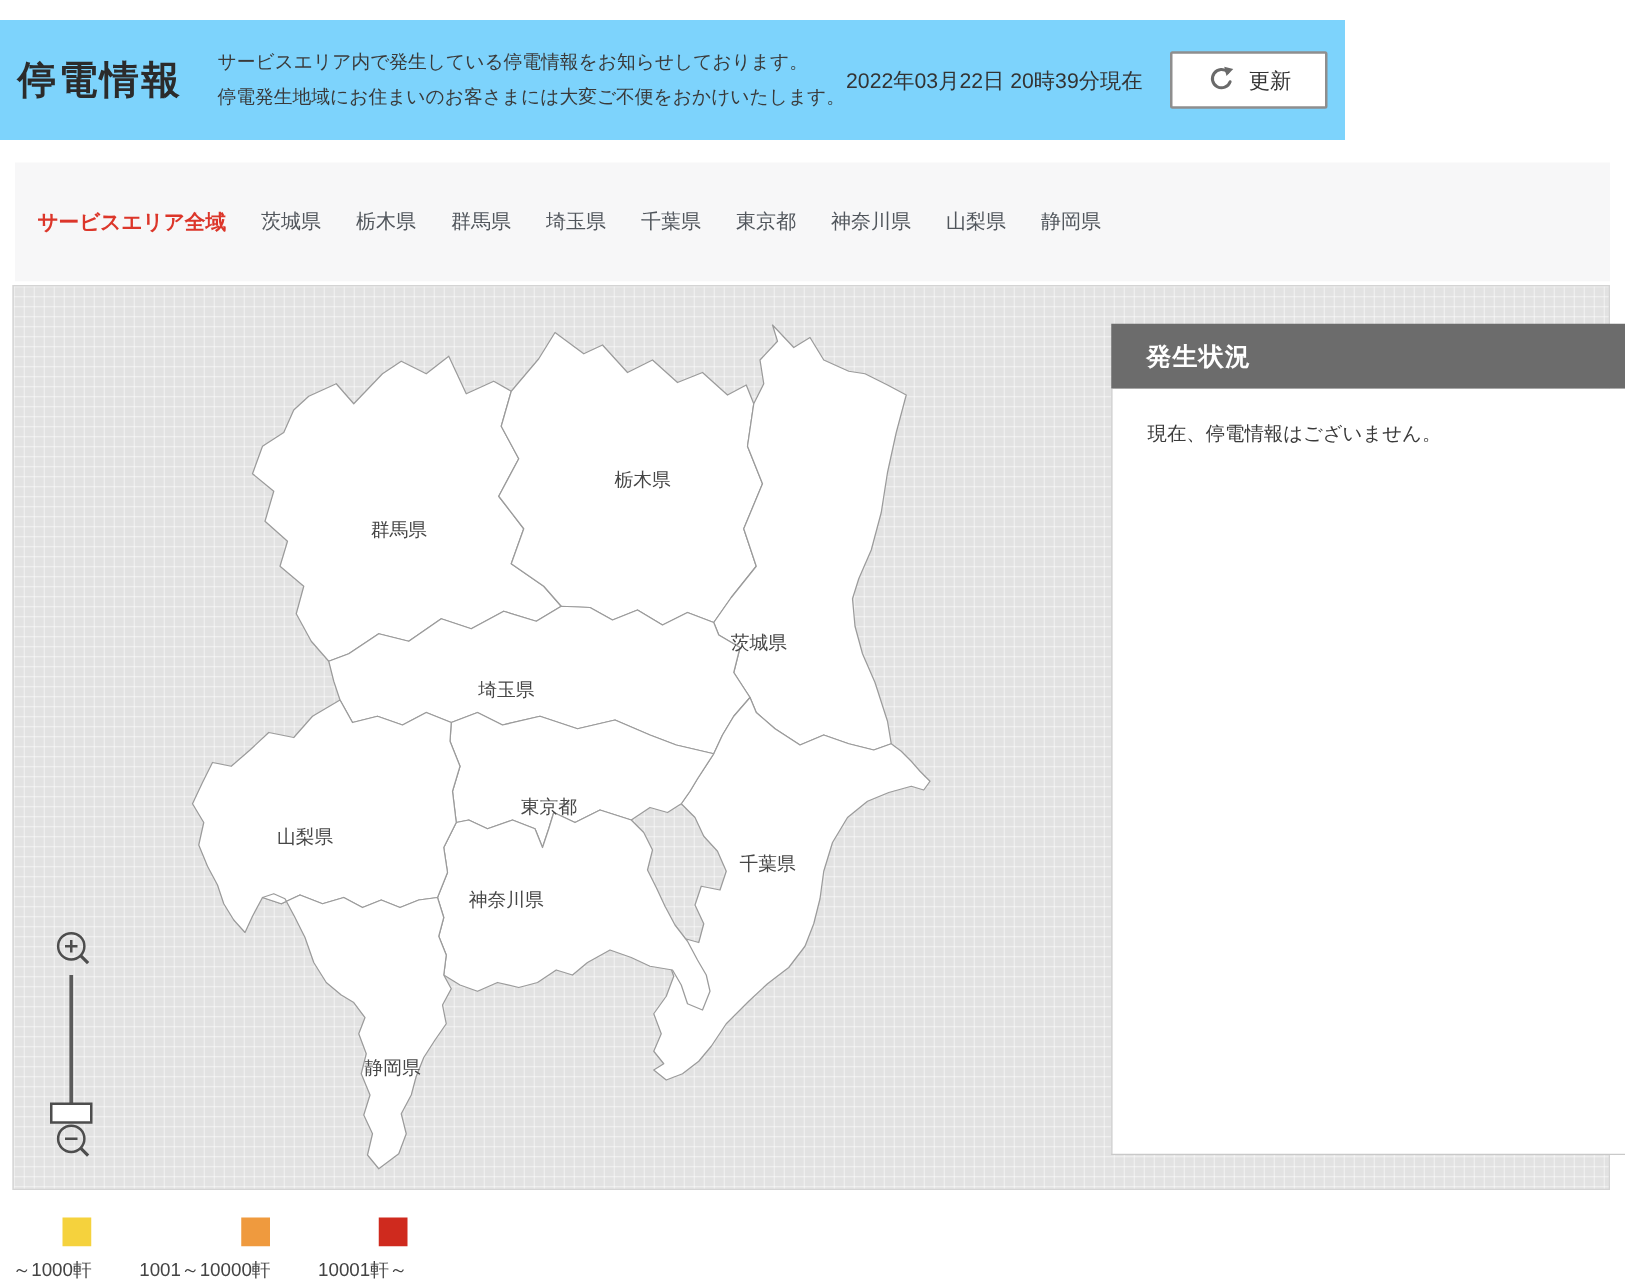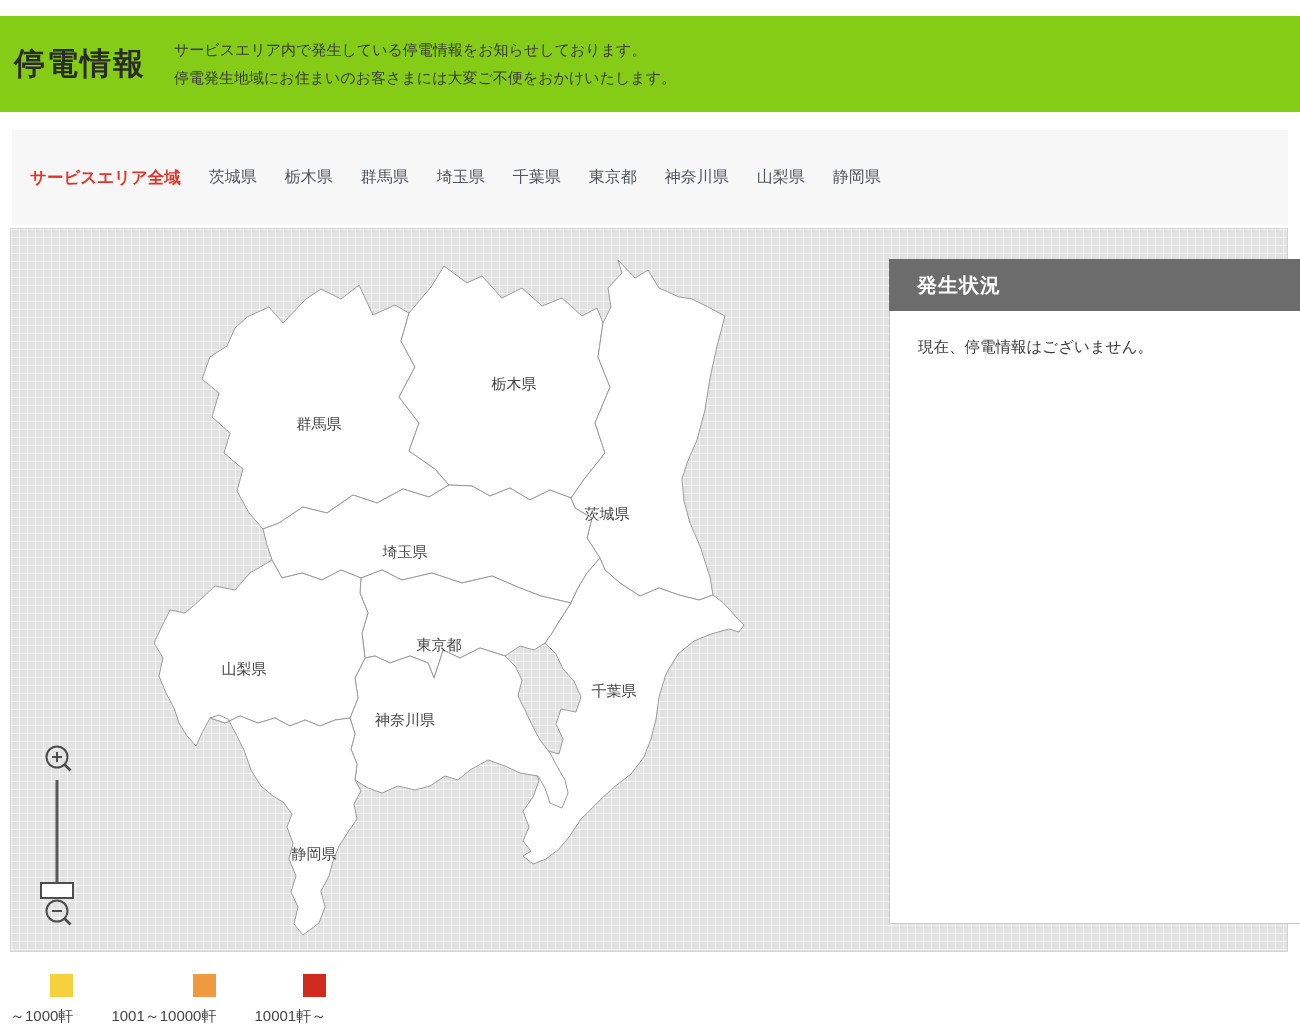--- a/index.html
+++ b/index.html
@@ -1,20 +1,20 @@
 <!DOCTYPE html>
 <html><head>
 <meta charset="utf-8">
 <style>
   html,body{margin:0;padding:0;background:#ffffff;width:1300px;height:1024px;
     font-family:"Liberation Sans","DejaVu Sans",sans-serif;color:#3c3c3c;-webkit-font-smoothing:antialiased;}
   *{box-sizing:border-box;}
 
   
-  .header{position:absolute;left:0;top:16px;width:1300px;height:96px;background:#84cc16;
+  .header{position:absolute;left:0;top:16px;width:1076px;height:96px;background:#7dd3fc;
     display:flex;align-items:center;}
   .header-title{font-size:31px;font-weight:bold;color:#2b2b2b;letter-spacing:2px;
     margin-left:14px;white-space:nowrap;}
   .header-desc{margin-left:28px;font-size:15px;line-height:28px;color:#3a3a3a;white-space:nowrap;}
   .header-right{margin-left:auto;margin-right:14px;display:flex;align-items:center;gap:22px;}
   .header-datetime{font-size:17px;color:#333;white-space:nowrap;}
   .refresh-btn{display:flex;align-items:center;justify-content:center;gap:10px;
     width:126px;height:46px;background:#fff;border:2px solid #8e8e8e;border-radius:2px;
     font-size:17px;color:#333;cursor:pointer;}
 
@@ -56,20 +56,32 @@
   .legend-label{font-size:15px;color:#444;}
 </style>
 </head>
 <body>
 
 <div class="header">
   <div class="header-title">停電情報</div>
   <div class="header-desc">
     <div>サービスエリア内で発生している停電情報をお知らせしております。</div>
     <div>停電発生地域にお住まいのお客さまには大変ご不便をおかけいたします。</div>
+  </div>
+  <div class="header-right">
+    <div class="header-datetime">2022年03月22日 20時39分現在</div>
+    <button class="refresh-btn">
+      <span style="display:inline-flex;">
+        <svg width="24" height="24" viewBox="0 0 24 24">
+          <path d="M19.1,13.4 A7.3,7.3 0 1 1 17.4,5.8" fill="none" stroke="#6a6a6a" stroke-width="2.4" stroke-linecap="round"></path>
+          <polygon points="14.4,1.4 21.6,3.2 16.2,8.8" fill="#6a6a6a"></polygon>
+        </svg>
+      </span>
+      <span>更新</span>
+    </button>
   </div>
 </div>
 
 <nav class="tabbar">
   <a class="tab selected">
     <span>サービスエリア全域</span>
     <span class="tab-caret"></span>
   </a>
   <a class="tab"><span>茨城県</span></a>
   <a class="tab"><span>栃木県</span></a>

